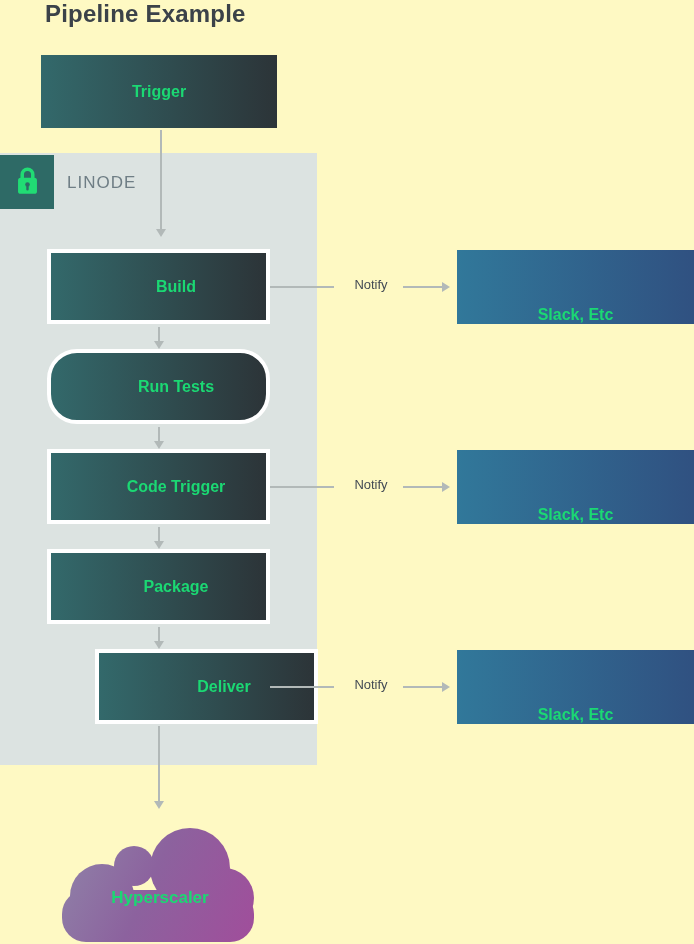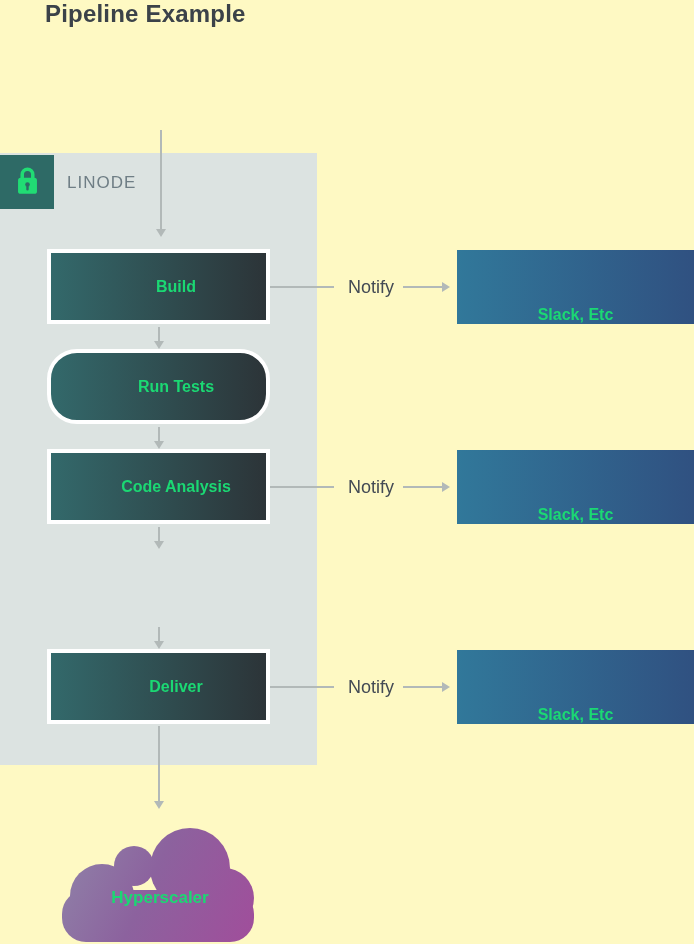--- a/index.html
+++ b/index.html
@@ -31,32 +31,35 @@
   .linode-label{position:absolute;left:67px;top:173px;font-size:17px;color:#6f7e85;letter-spacing:1px;text-align:right;}
 
   
   .v-arrow{position:absolute;width:2px;background:var(--arrow);}
   .v-arrow::after{content:'';position:absolute;left:-4px;bottom:-7px;
         border:5px solid transparent;border-bottom:0;border-top:8px solid var(--arrow);}
   .h-line{position:absolute;height:2px;background:var(--arrow);}
   .h-arrow{position:absolute;height:2px;background:var(--arrow);}
   .h-arrow::after{content:'';position:absolute;right:-7px;top:-4px;
         border:5px solid transparent;border-right:0;border-left:8px solid var(--arrow);}
-  .notify-text{position:absolute;width:70px;text-align:center;font-size:18px;color:#434a54;}
+  .notify-text{position:absolute;width:70px;text-align:center;font-size:13px;color:#434a54;}
 
   .cloud-wrap{position:absolute;left:62px;top:826px;width:192px;height:116px;}
   .cloud-wrap svg{display:block;}
 </style>
 </head>
 <body>
 
 <div class="canvas">
 
   <h1 class="title">Pipeline Example</h1>
 
+  <div class="node trigger">
+    <span>Trigger</span>
+  </div>
 
   <div class="linode-box"></div>
   <div class="lock-badge">
     <span>
       <svg width="27" height="33" viewBox="0 0 24 30" aria-hidden="true">
         <path d="M7.2 13 V9.5 a4.8 4.8 0 0 1 9.6 0 V13" fill="none" stroke="#21dc74" stroke-width="3.2"></path>
         <rect x="3.4" y="12.5" width="17.2" height="14.6" rx="2.4" fill="#21dc74"></rect>
         <circle cx="12" cy="18.6" r="2.1" fill="#2e6a66"></circle>
         <rect x="10.9" y="19.6" width="2.2" height="4.6" rx="1" fill="#2e6a66"></rect>
       </svg>
@@ -70,27 +73,30 @@
     <span>Build</span>
   </div>
   <div class="v-arrow" style="left:158px;top:327px;height:15px;"></div>
 
   <div class="node stage" style="top:349px;border-radius:30px;">
     <span>Run Tests</span>
   </div>
   <div class="v-arrow" style="left:158px;top:427px;height:15px;"></div>
 
   <div class="node stage" style="top:449px;">
-    <span>Code Analysis</span>
+    <span>Code Trigger</span>
   </div>
   <div class="v-arrow" style="left:158px;top:527px;height:15px;"></div>
 
+  <div class="node stage" style="top:549px;">
+    <span>Package</span>
+  </div>
   <div class="v-arrow" style="left:158px;top:627px;height:15px;"></div>
 
-  <div class="node stage" style="top:649px;">
+  <div class="node stage" style="top:649px;margin-left:48px;">
     <span>Deliver</span>
   </div>
 
   <div class="v-arrow" style="left:158px;top:726px;height:76px;"></div>
 
   <div class="h-line" style="left:270px;top:286px;width:64px;"></div>
   <span class="notify-text" style="left:336px;top:277px;">Notify</span>
   <div class="h-arrow" style="left:403px;top:286px;width:40px;"></div>
   <div class="node notify-target" style="top:250px;">
     <span>Slack, Etc</span>

